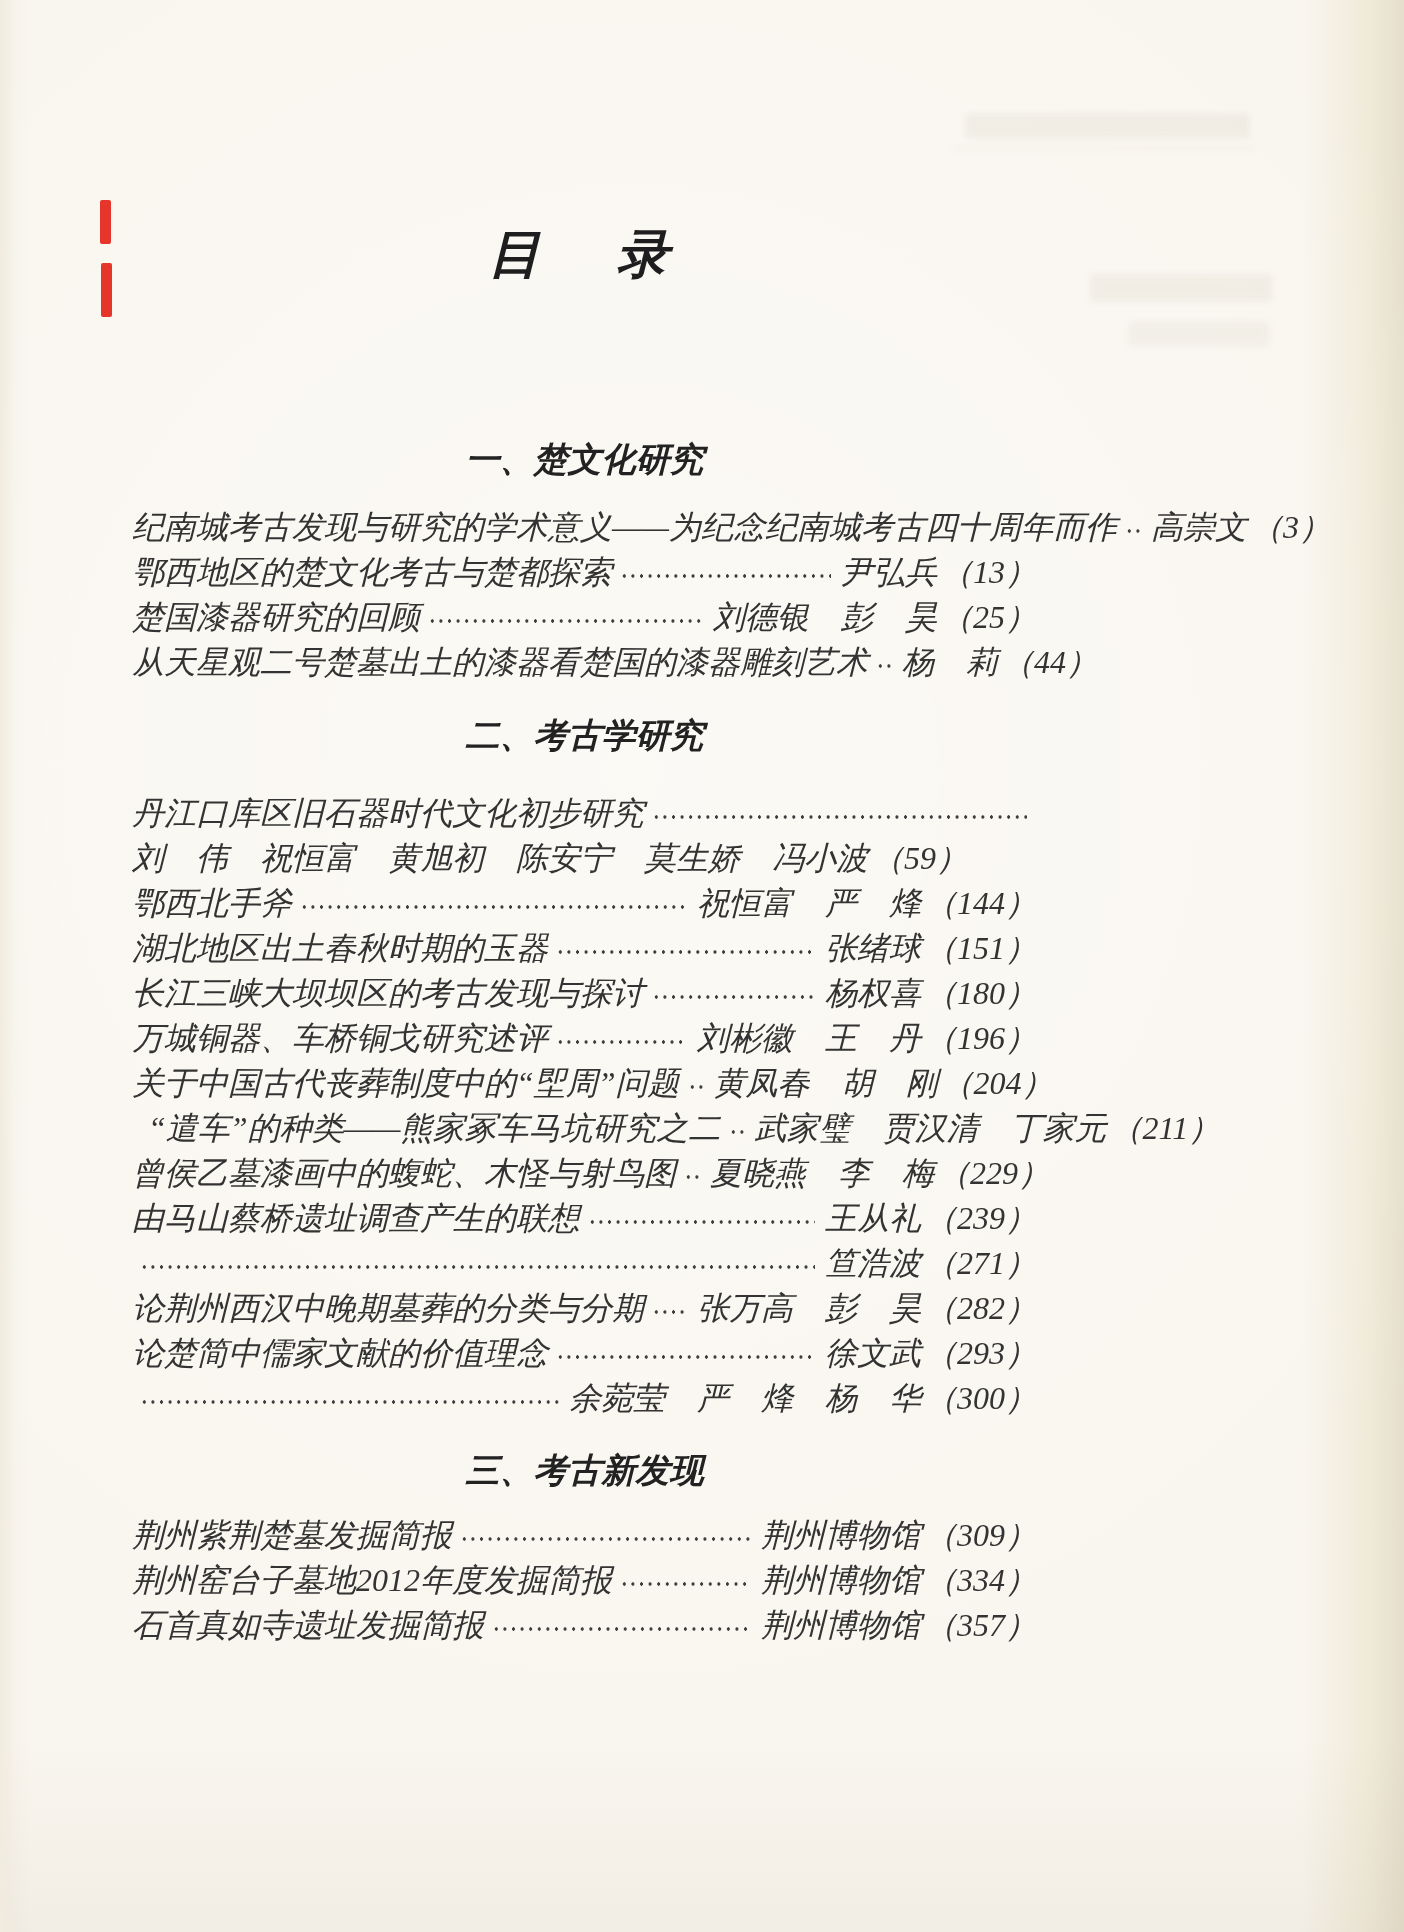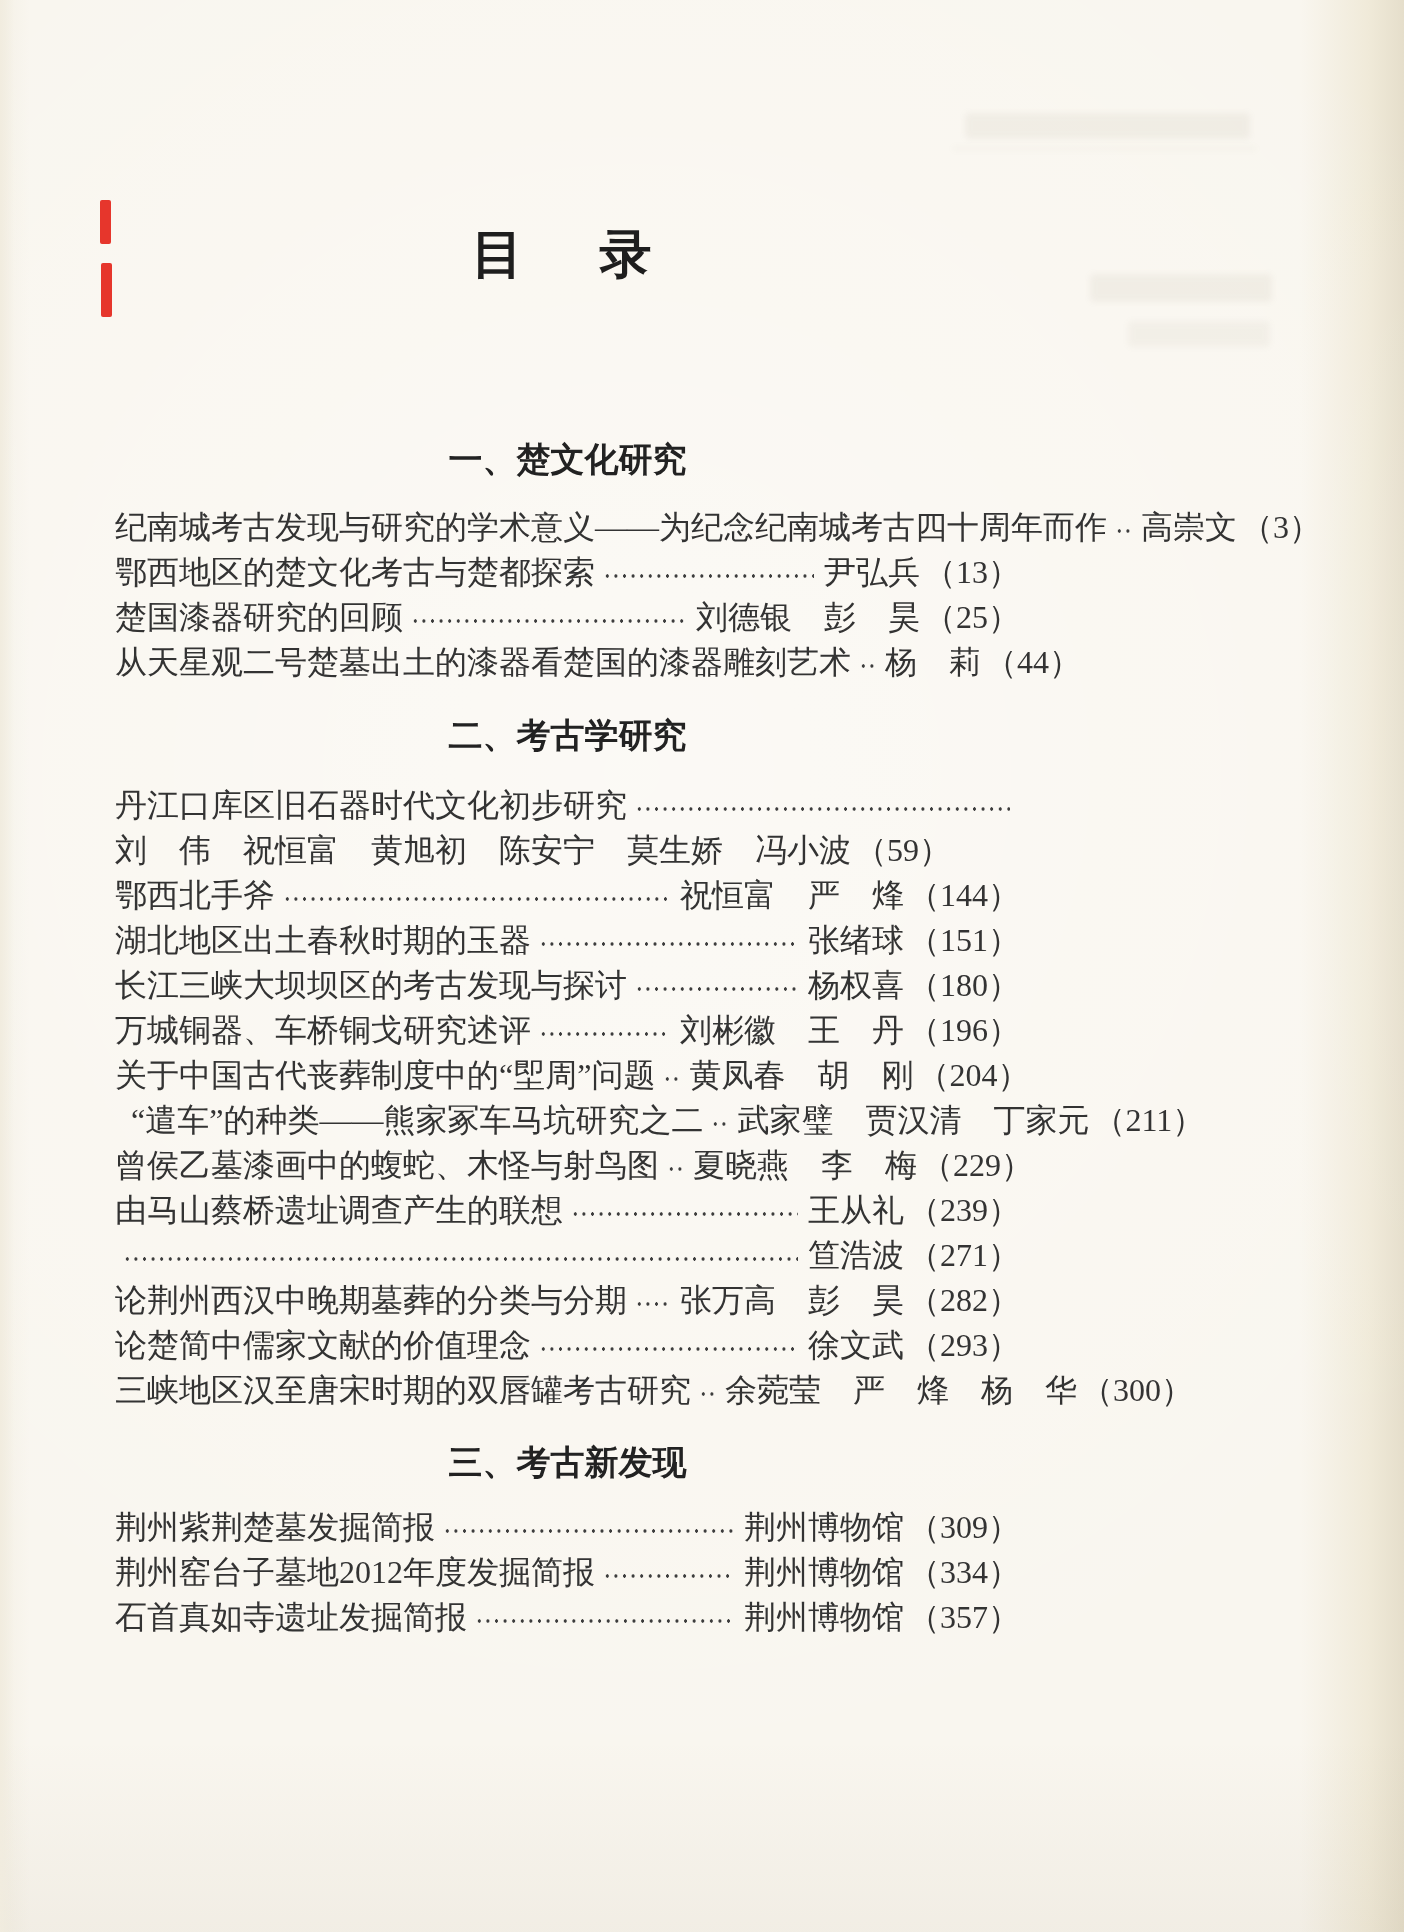--- a/index.html
+++ b/index.html
@@ -5,36 +5,36 @@
   html,body{margin:0;padding:0;}
   body{
     width:1404px;height:1932px;position:relative;overflow:hidden;
     font-family:"Liberation Serif","DejaVu Serif",serif;
     color:#333;
     background:
       linear-gradient(180deg, rgba(0,0,0,0) 90%, rgba(120,100,60,0.06) 100%),
       radial-gradient(120% 90% at 45% 40%, rgba(255,255,255,0.4), rgba(255,255,255,0) 60%),
       linear-gradient(90deg,#f4f0e6 0px,#f9f6ef 30px,#f9f6ef 1300px,#f0ead9 1368px,#e5decb 1404px);
   }
-  .page-inner{position:absolute;left:115px;top:0;width:905px;}
+  .page-inner{position:absolute;left:132px;top:0;width:905px;font-style:italic;}
   .doc-title{
     margin-top:224px;font-size:52px;line-height:62px;font-weight:bold;
     text-align:center;letter-spacing:12px;color:#1e1e1e;
     font-family:"Liberation Serif","DejaVu Serif",serif;
   }
   .section-heading{
     font-family:"Liberation Sans","DejaVu Sans",sans-serif;
     font-size:34px;line-height:40px;font-weight:bold;text-align:center;color:#222;
   }
   .h1{margin-top:153px;}
   .h2{margin-top:30px;}
   .h3{margin-top:29px;}
   .entries{width:100%;}
   .e1{margin-top:26px;}
-  .e2{margin-top:28px;}
+  .e2{margin-top:36px;}
   .e3{margin-top:23px;}
   .entry{height:45px;display:flex;align-items:center;font-size:32px;white-space:nowrap;}
   .entry .t{flex:0 0 auto;}
   .leader{
     flex:1 1 auto;min-width:16px;height:12px;align-self:center;margin:6px 10px 0 8px;
     background-image:radial-gradient(circle, #3d3d3d 1.7px, rgba(0,0,0,0) 1.8px);
     background-size:8.6px 12px;background-repeat:repeat-x;background-position:0 center;
   }
   .leader-fixed{flex:0 0 178px;margin-left:30px;}
   .authors{flex:0 0 auto;}
@@ -164,21 +164,20 @@
       <span class="authors">张万高　彭　昊</span>
       <span class="pagenum">（282）</span>
     </div>
     <div class="entry">
       <span class="t">论楚简中儒家文献的价值理念</span>
       <span class="leader"></span>
       <span class="authors">徐文武</span>
       <span class="pagenum">（293）</span>
     </div>
     <div class="entry">
-      <span class="t">三峡地区汉至唐宋时期的双唇罐考古研究</span>
       <span class="leader"></span>
       <span class="authors">余菀莹　严　烽　杨　华</span>
       <span class="pagenum">（300）</span>
     </div>
   </div>
 
   <div class="section-heading h3">三、考古新发现</div>
   <div class="entries e3">
     <div class="entry">
       <span class="t">荆州紫荆楚墓发掘简报</span>

